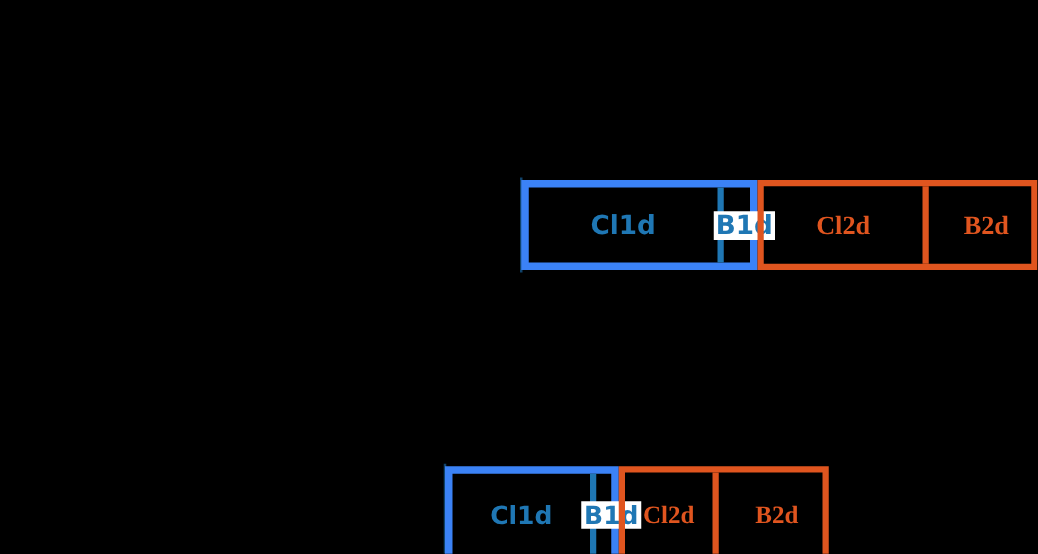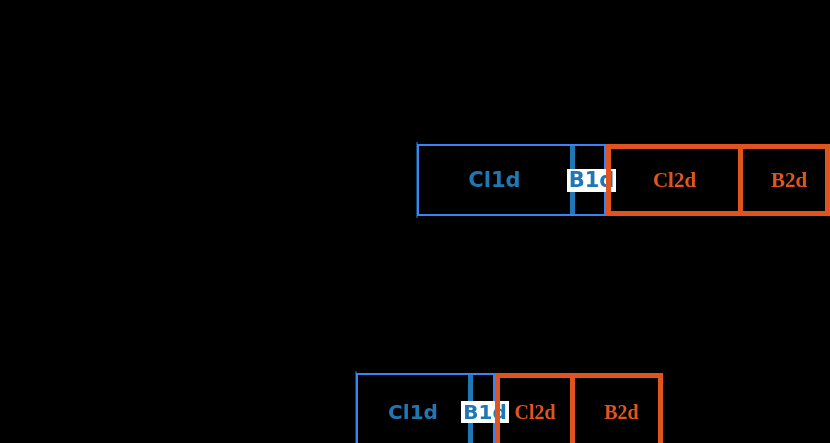--- a/index.html
+++ b/index.html
@@ -31,21 +31,21 @@
     box-sizing: border-box;
   }
 
   
   .band {
     position: absolute;
     box-sizing: border-box;
     top: 0;
     height: 100%;
   }
-  .band.blue  { border: 2px solid #3b82f6; }
+  .band.blue  { border: 6px solid #3b82f6; }
   .band.orange{ border: 5px solid #e0551f; }
 
   
   .seg {
     position: absolute;
     box-sizing: border-box;
     top: 0;
     height: 100%;
     display: flex;
     align-items: center;

